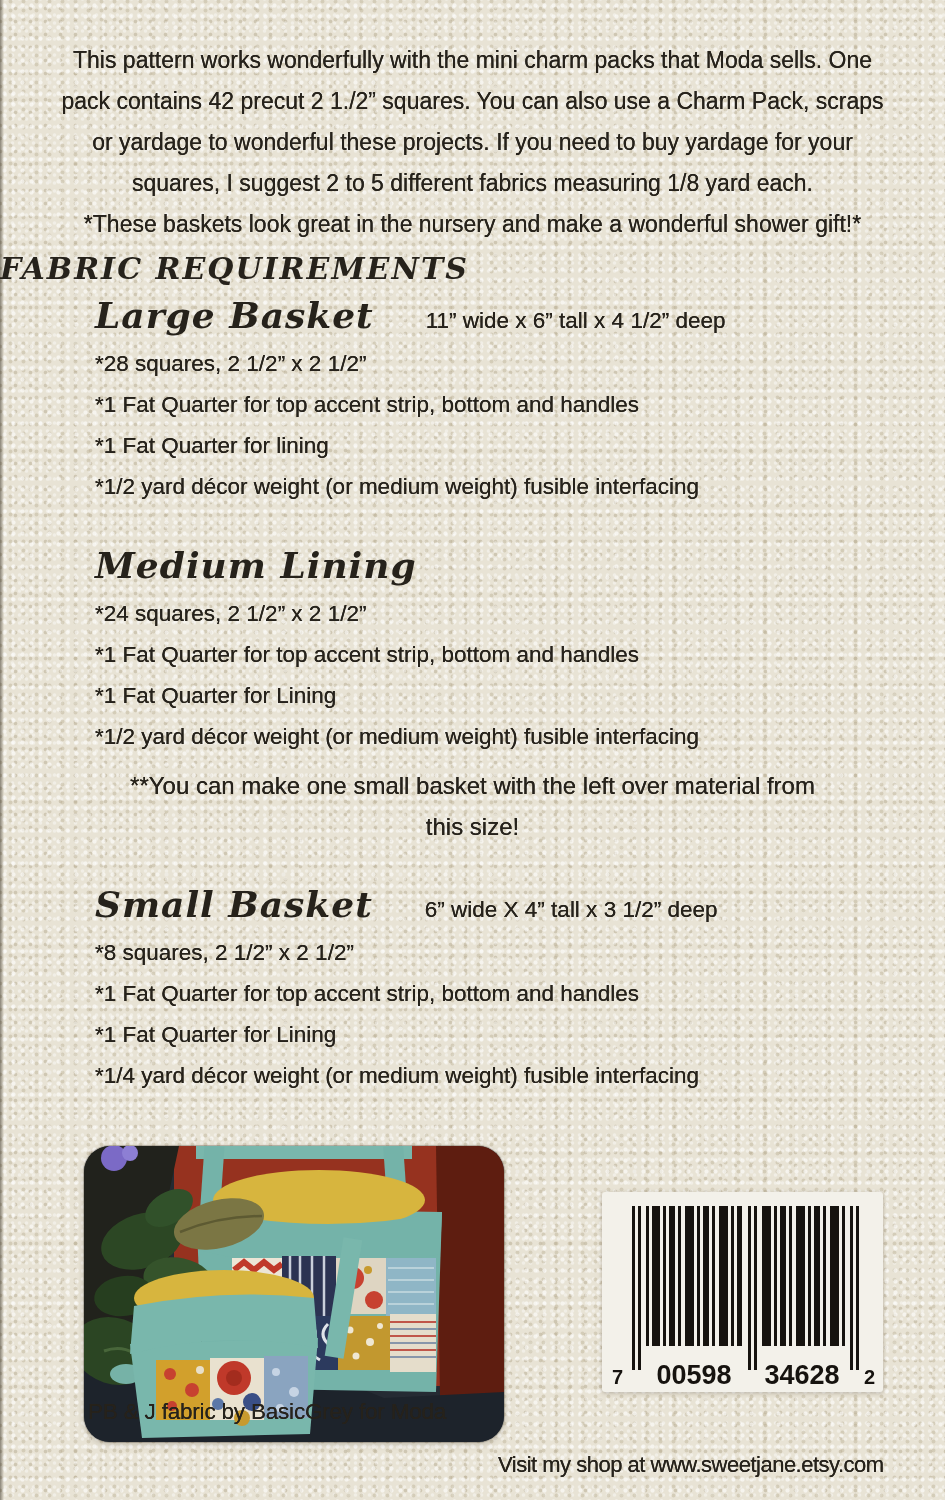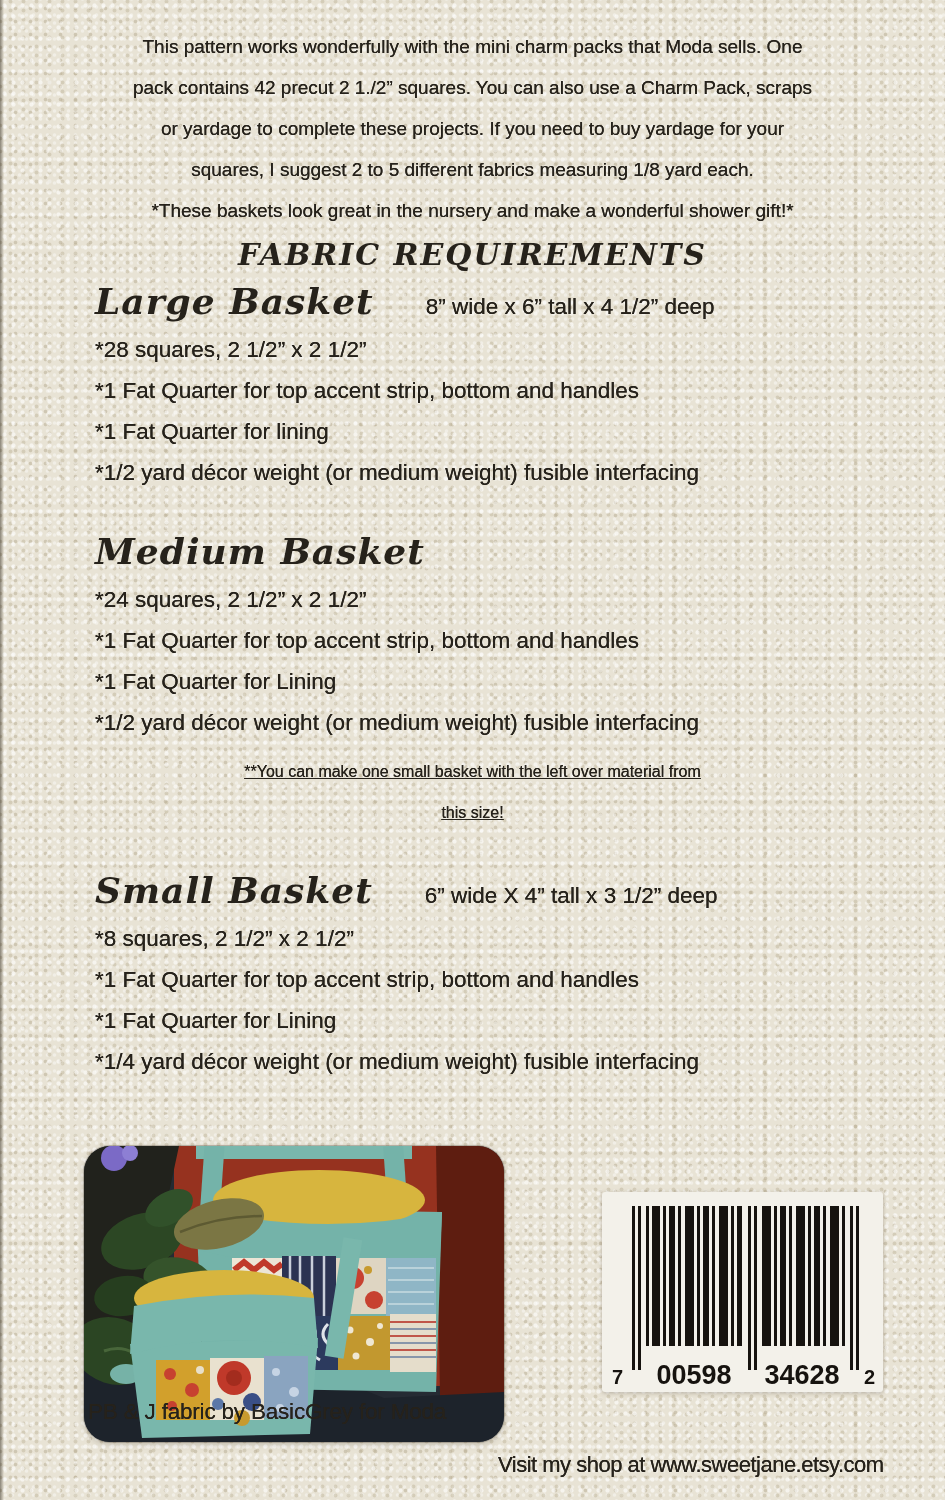--- a/index.html
+++ b/index.html
@@ -19,51 +19,50 @@
     background-size: 9px 11px, 13px 9px, 7px 8px, 15px 13px;
     background-position: 0 0, 4px 6px, 2px 3px, 8px 2px;
   }
   .page::before{
     content:"";position:absolute;left:0;top:0;width:4px;height:100%;
     background:linear-gradient(90deg, rgba(45,38,26,.5), rgba(45,38,26,0));
     pointer-events:none;
   }
   .btxt{ text-shadow:0 0 0.6px currentColor; }
   .intro{
-    padding-top:26px;
+    padding-top:40px;
     text-align:center;
-    font-size:19px;
+    font-size:23px;
     line-height:41px;
   }
   .fr-heading{
     margin-top:6px;
-    text-align:center;
+    text-align:left;
     font-family:"DejaVu Serif",serif;
     font-style:italic;font-weight:bold;
     font-size:30px;letter-spacing:2px;
   }
   .sec{ margin:8px 5px 0 95px; }
   .sec-head{ display:flex;align-items:baseline;gap:52px; }
   .script{
     font-family:"DejaVu Serif",serif;
     font-style:italic;font-weight:bold;
     font-size:36px;letter-spacing:1px;
     white-space:nowrap;
   }
   .dims{ font-size:22.5px; white-space:nowrap; }
   .items{ margin-top:15px; }
   .items p{ margin:0 0 15px; font-size:22.5px; line-height:26px; }
   .sec--medium{ margin-top:44px; }
   .sec--small{ margin-top:36px; }
   .note{
     text-align:center;
-    font-size:16px;
+    font-size:24px;
     line-height:41px;
     margin-top:0;
-    text-decoration:underline;
   }
   .photo{
     position:absolute;left:84px;top:1146px;
     width:420px;height:296px;
     border-radius:26px;overflow:hidden;
     box-shadow:0 0 0 1px rgba(60,50,40,.25), 0 2px 6px rgba(60,50,40,.25);
   }
   .photo svg{display:block;width:100%;height:100%;}
   .barcode{
     position:absolute;left:602px;top:1192px;
@@ -88,43 +87,43 @@
   }
 </style>
 </head>
 <body>
 
 <div class="page">
 
   <div class="intro btxt">
     <div>This pattern works wonderfully with the mini charm packs that Moda sells. One</div>
     <div>pack contains 42 precut 2 1./2” squares. You can also use a Charm Pack, scraps</div>
-    <div>or yardage to complete these projects. If you need to buy yardage for your</div>
+    <div>or yardage to wonderful these projects. If you need to buy yardage for your</div>
     <div>squares, I suggest 2 to 5 different fabrics measuring 1/8 yard each.</div>
     <div>*These baskets look great in the nursery and make a wonderful shower gift!*</div>
   </div>
 
   <div class="fr-heading">FABRIC REQUIREMENTS</div>
 
   <section class="sec sec--large">
     <div class="sec-head">
       <span class="script">Large Basket</span>
-      <span class="dims btxt">8” wide x 6” tall x 4 1/2” deep</span>
+      <span class="dims btxt">11” wide x 6” tall x 4 1/2” deep</span>
     </div>
     <div class="items btxt">
       <p>*28 squares, 2 1/2” x 2 1/2”</p>
       <p>*1 Fat Quarter for top accent strip, bottom and handles</p>
       <p>*1 Fat Quarter for lining</p>
       <p>*1/2 yard décor weight (or medium weight) fusible interfacing</p>
     </div>
   </section>
 
   <section class="sec sec--medium">
     <div class="sec-head">
-      <span class="script">Medium Basket</span>
+      <span class="script">Medium Lining</span>
     </div>
     <div class="items btxt">
       <p>*24 squares, 2 1/2” x 2 1/2”</p>
       <p>*1 Fat Quarter for top accent strip, bottom and handles</p>
       <p>*1 Fat Quarter for Lining</p>
       <p>*1/2 yard décor weight (or medium weight) fusible interfacing</p>
     </div>
   </section>
 
   <div class="note btxt">

